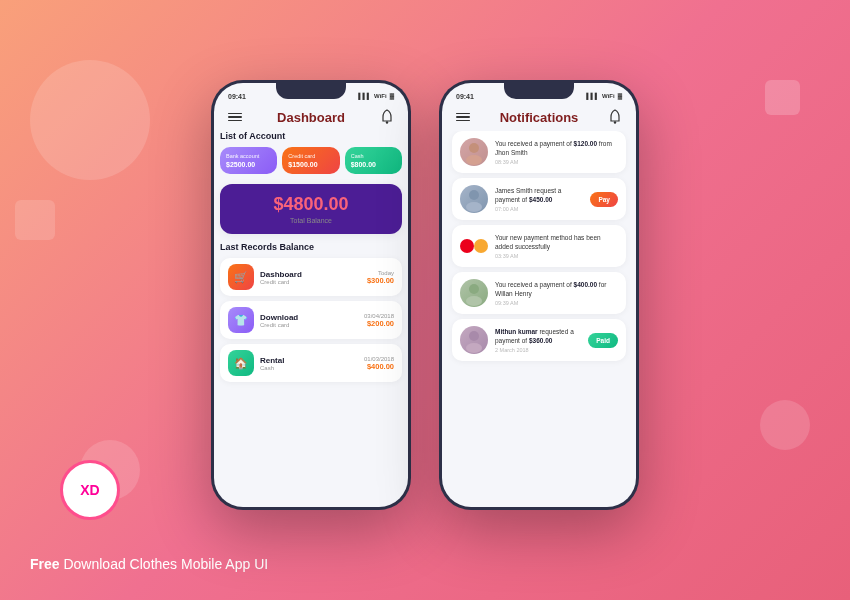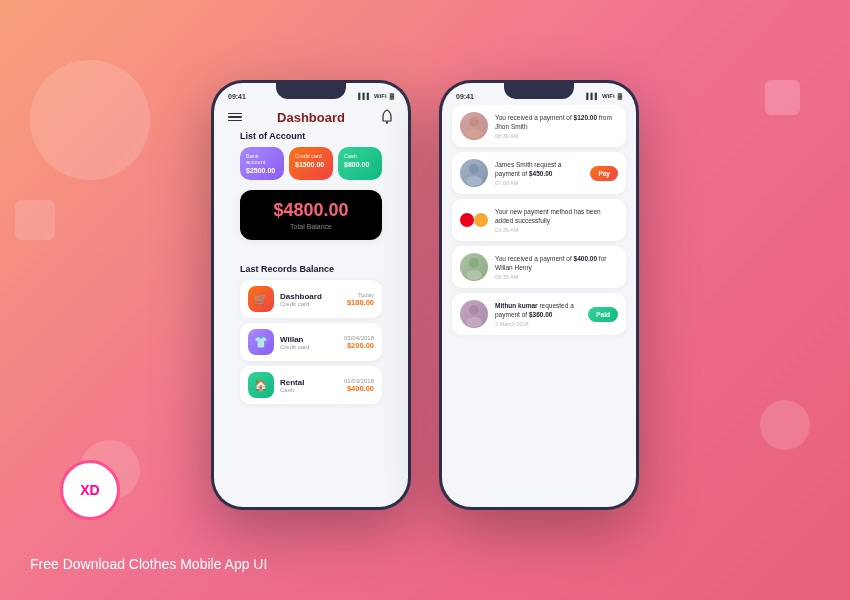--- a/index.html
+++ b/index.html
@@ -52,21 +52,21 @@
     .footer-text {
       position: absolute;
       bottom: 28px;
       left: 30px;
     }
     .footer-title {
       font-size: 14px;
       color: white;
       font-weight: 400;
     }
-    .footer-title strong { font-weight: 400; margin-top: 7px; }
+    .footer-title strong { font-weight: 700; margin-top: 7px; }
     .footer-sub {
       font-size: 10px;
       color: rgba(255,255,255,0.85);
       margin-top: 2px;
     }
 
     
     .phones {
       display: flex;
       gap: 28px;
@@ -149,21 +149,21 @@
     .hamburger-icon span {
       display: block;
       width: 14px;
       height: 1.5px;
       background: #333;
       border-radius: 2px;
     }
 
     
     .dashboard-content {
-      padding: 0 26px;
+      padding: 0 6px;
       flex: 1;
       overflow: hidden;
     }
 
     .section-title {
       font-size: 9px;
       font-weight: 700;
       color: #1a1a2e;
       margin-bottom: 6px;
     }
@@ -183,25 +183,25 @@
     }
 
     .card-bank { background: linear-gradient(135deg, #a78bfa, #8b5cf6); }
     .card-credit { background: linear-gradient(135deg, #f97316, #ef4444); }
     .card-cash { background: linear-gradient(135deg, #34d399, #10b981); }
 
     .card-label { font-size: 5.5px; opacity: 0.9; margin-bottom: 2px; }
     .card-amount { font-size: 7px; font-weight: 700; }
 
     .total-balance-box {
-      background: #000000;
+      background: #4c1d95;
       border-radius: 12px;
       padding: 10px;
       text-align: center;
-      margin-bottom: 24px;
+      margin-bottom: 8px;
       box-shadow: 0 2px 10px rgba(0,0,0,0.06);
     }
 
     .total-amount {
       font-size: 18px;
       font-weight: 700;
       color: #f9627a;
     }
 
     .total-label {
@@ -402,27 +402,27 @@
 
         <div class="records-list">
           <div class="record-item">
             <div class="record-icon icon-grocery">🛒</div>
             <div class="record-info">
               <div class="record-name">Dashboard</div>
               <div class="record-sub">Credit card</div>
             </div>
             <div class="record-right">
               <div class="record-date">Today</div>
-              <div class="record-amount">$180.00</div>
+              <div class="record-amount">$300.00</div>
             </div>
           </div>
           <div class="record-item">
             <div class="record-icon icon-clothes">👕</div>
             <div class="record-info">
-              <div class="record-name">Willan</div>
+              <div class="record-name">Download</div>
               <div class="record-sub">Credit card</div>
             </div>
             <div class="record-right">
               <div class="record-date">03/04/2018</div>
               <div class="record-amount">$200.00</div>
             </div>
           </div>
           <div class="record-item">
             <div class="record-icon icon-rental">🏠</div>
             <div class="record-info">
@@ -445,20 +445,32 @@
 
       <div class="status-bar">
         <span>09:41</span>
         <div class="status-icons">
           <span>▌▌▌</span>
           <span>WiFi</span>
           <span>▓</span>
         </div>
       </div>
 
+      <div class="nav-bar">
+        <div class="hamburger-icon">
+          <span></span>
+            <span></span>
+            <span></span>
+        </div>
+        <span class="nav-title">Notifications</span>
+        <svg width="14" height="16" viewBox="0 0 14 16" fill="none">
+          <path d="M7 1C7 1 3 3 3 8V12H11V8C11 3 7 1 7 1Z" stroke="#333" stroke-width="1.2" fill="none"></path>
+          <circle cx="7" cy="13.5" r="1.2" fill="#333"></circle>
+        </svg>
+      </div>
 
       <div class="notif-content">
 
         <div class="notif-item">
           <div class="notif-avatar avatar-1">
             <svg width="28" height="28" viewBox="0 0 28 28">
                 <circle cx="14" cy="10" r="5" fill="#c4907a"></circle>
                 <ellipse cx="14" cy="22" rx="8" ry="5" fill="#d4a090"></ellipse>
               </svg>
           </div>

